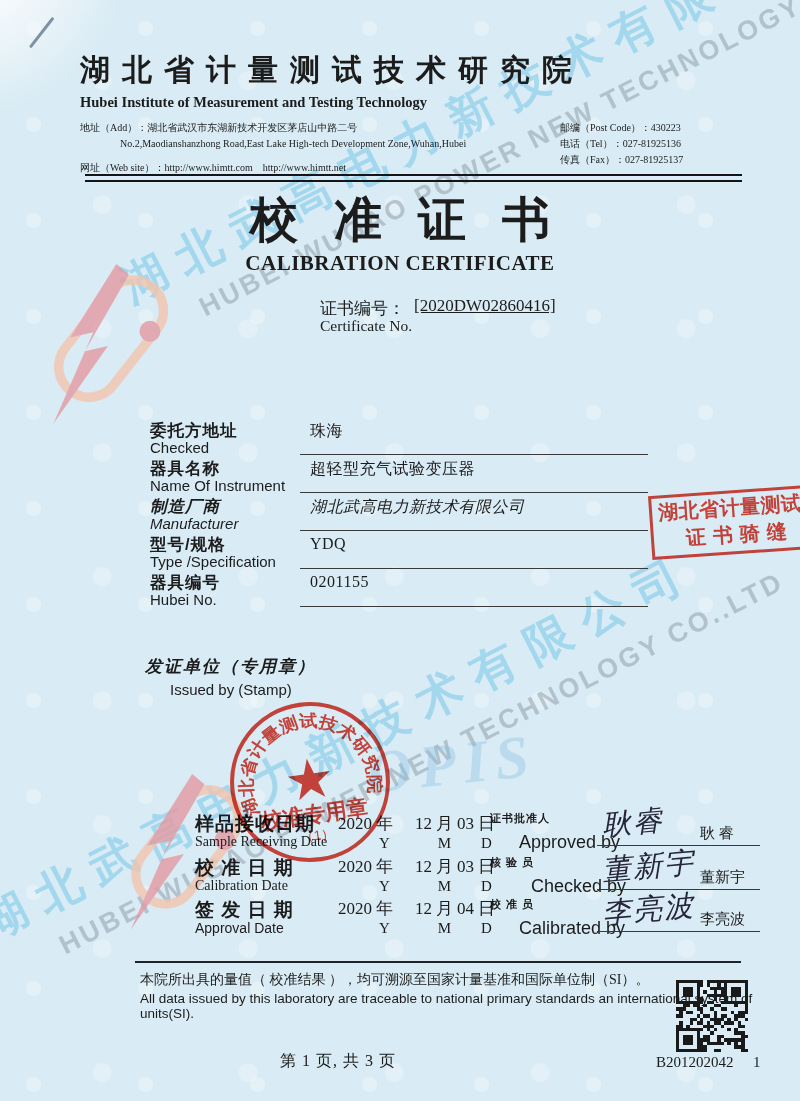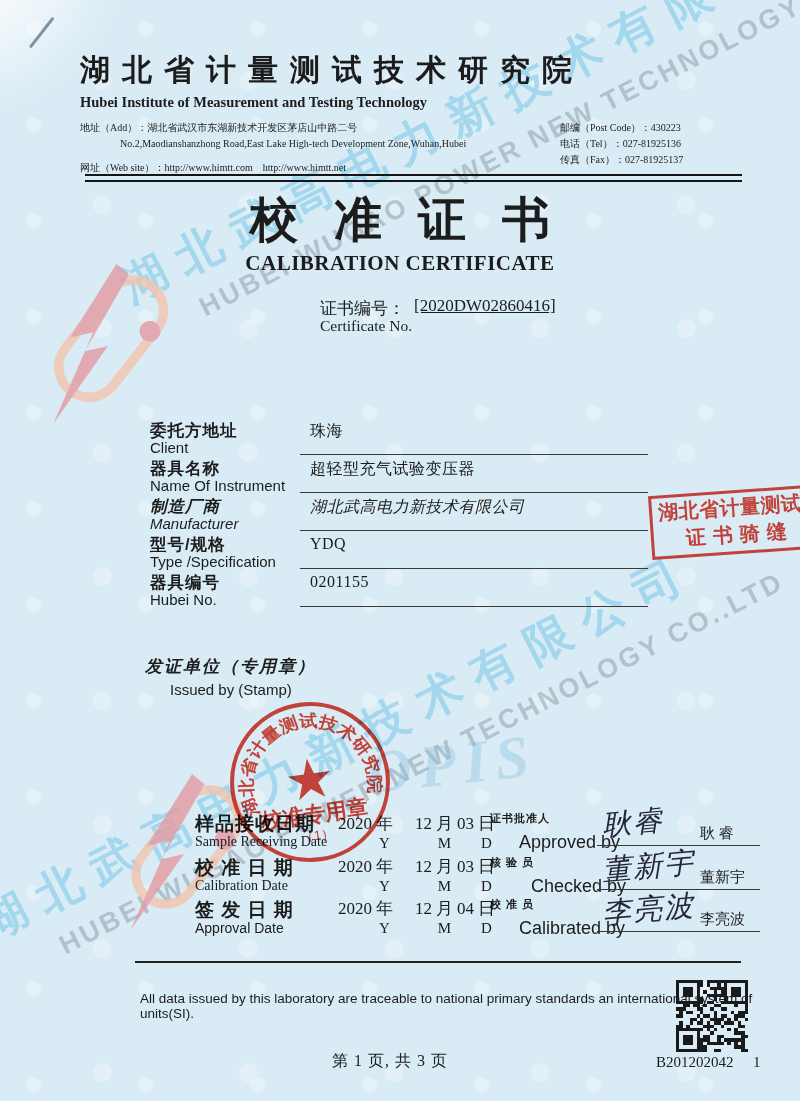--- a/index.html
+++ b/index.html
@@ -69,21 +69,21 @@
     color:#e0372b;font-weight:bold;transform:rotate(-4deg);padding:1px 4px 3px 6px;box-sizing:border-box;
     mix-blend-mode:multiply;opacity:.92;background:rgba(255,255,255,.06);}
   .corner-stamp .l1{font-size:20px;letter-spacing:.5px;white-space:pre;}
   .corner-stamp .l2{font-size:20px;letter-spacing:7px;text-align:center;white-space:pre;}
   
   .rule-single{left:135px;top:961px;width:606px;height:2.2px;background:#222;z-index:2;}
   .disc-zh{left:140px;top:971px;font-size:14px;z-index:2;}
   .disc-en{left:140px;top:991px;font-size:13.5px;z-index:2;}
   .qr{left:676px;top:980px;width:72px;height:72px;z-index:2;}
   .qr svg{width:100%;height:100%;}
-  .pageinfo{left:280px;top:1051px;width:220px;text-align:center;font-size:16px;letter-spacing:1px;z-index:2;white-space:pre;}
+  .pageinfo{left:280px;top:1051px;width:220px;text-align:left;font-size:16px;letter-spacing:1px;z-index:2;white-space:pre;}
   .doccode{left:656px;top:1054px;font-size:15px;z-index:2;}
   .copyno{left:753px;top:1054px;font-size:15px;z-index:2;}
 </style>
 </head>
 <body>
 
 <div class="page">
 
   <div class="wm" style="left:110px;top:262px;">
     <div class="zh">湖北武高电力新技术有限公司</div>
@@ -123,21 +123,21 @@
   <div class="abs rule-double"></div>
 
   <div class="abs title-zh serif">校准证书</div>
   <div class="abs title-en serif">CALIBRATION CERTIFICATE</div>
   <div class="abs certno-zh serif">证书编号：</div>
   <div class="abs certno-val serif">[2020DW02860416]</div>
   <div class="abs certno-en serif">Certificate No.</div>
 
   <div class="frow" style="top:419px;">
     <span class="zh">委托方地址</span>
-    <span class="en">Client</span>
+    <span class="en">Checked</span>
     <span class="val serif">珠海</span>
     <span class="ln"></span>
   </div>
   <div class="frow" style="top:457px;">
     <span class="zh">器具名称</span>
     <span class="en">Name Of Instrument</span>
     <span class="val serif">超轻型充气试验变压器</span>
     <span class="ln"></span>
   </div>
   <div class="frow" style="top:495px;font-style:italic;">
@@ -252,20 +252,21 @@
   <div class="pname serif" style="top:868px;">董新宇</div>
   <div class="sline" style="top:889px;"></div>
 
   <div class="slabel-zh" style="top:897px;">校 准 员</div>
   <div class="slabel-en" style="top:918px;">Calibrated by</div>
   <div class="sig serif" style="top:890px;">李亮波</div>
   <div class="pname serif" style="top:910px;">李亮波</div>
   <div class="sline" style="top:931px;"></div>
 
   <div class="abs rule-single"></div>
+  <div class="abs disc-zh serif">本院所出具的量值（ 校准结果 ），均可溯源至国家计量基准和国际单位制（SI）。</div>
   <div class="abs disc-en">All data issued by this laboratory are traceable to national primary standards an international system of units(SI).</div>
   <div class="abs qr"><svg viewBox="0 0 21 21" shape-rendering="crispEdges" fill="#1a1a1a">
         <rect x="0" y="0" width="1" height="1"></rect>
         <rect x="1" y="0" width="1" height="1"></rect>
         <rect x="2" y="0" width="1" height="1"></rect>
         <rect x="3" y="0" width="1" height="1"></rect>
         <rect x="4" y="0" width="1" height="1"></rect>
         <rect x="5" y="0" width="1" height="1"></rect>
         <rect x="6" y="0" width="1" height="1"></rect>
         <rect x="7" y="0" width="1" height="1"></rect>

